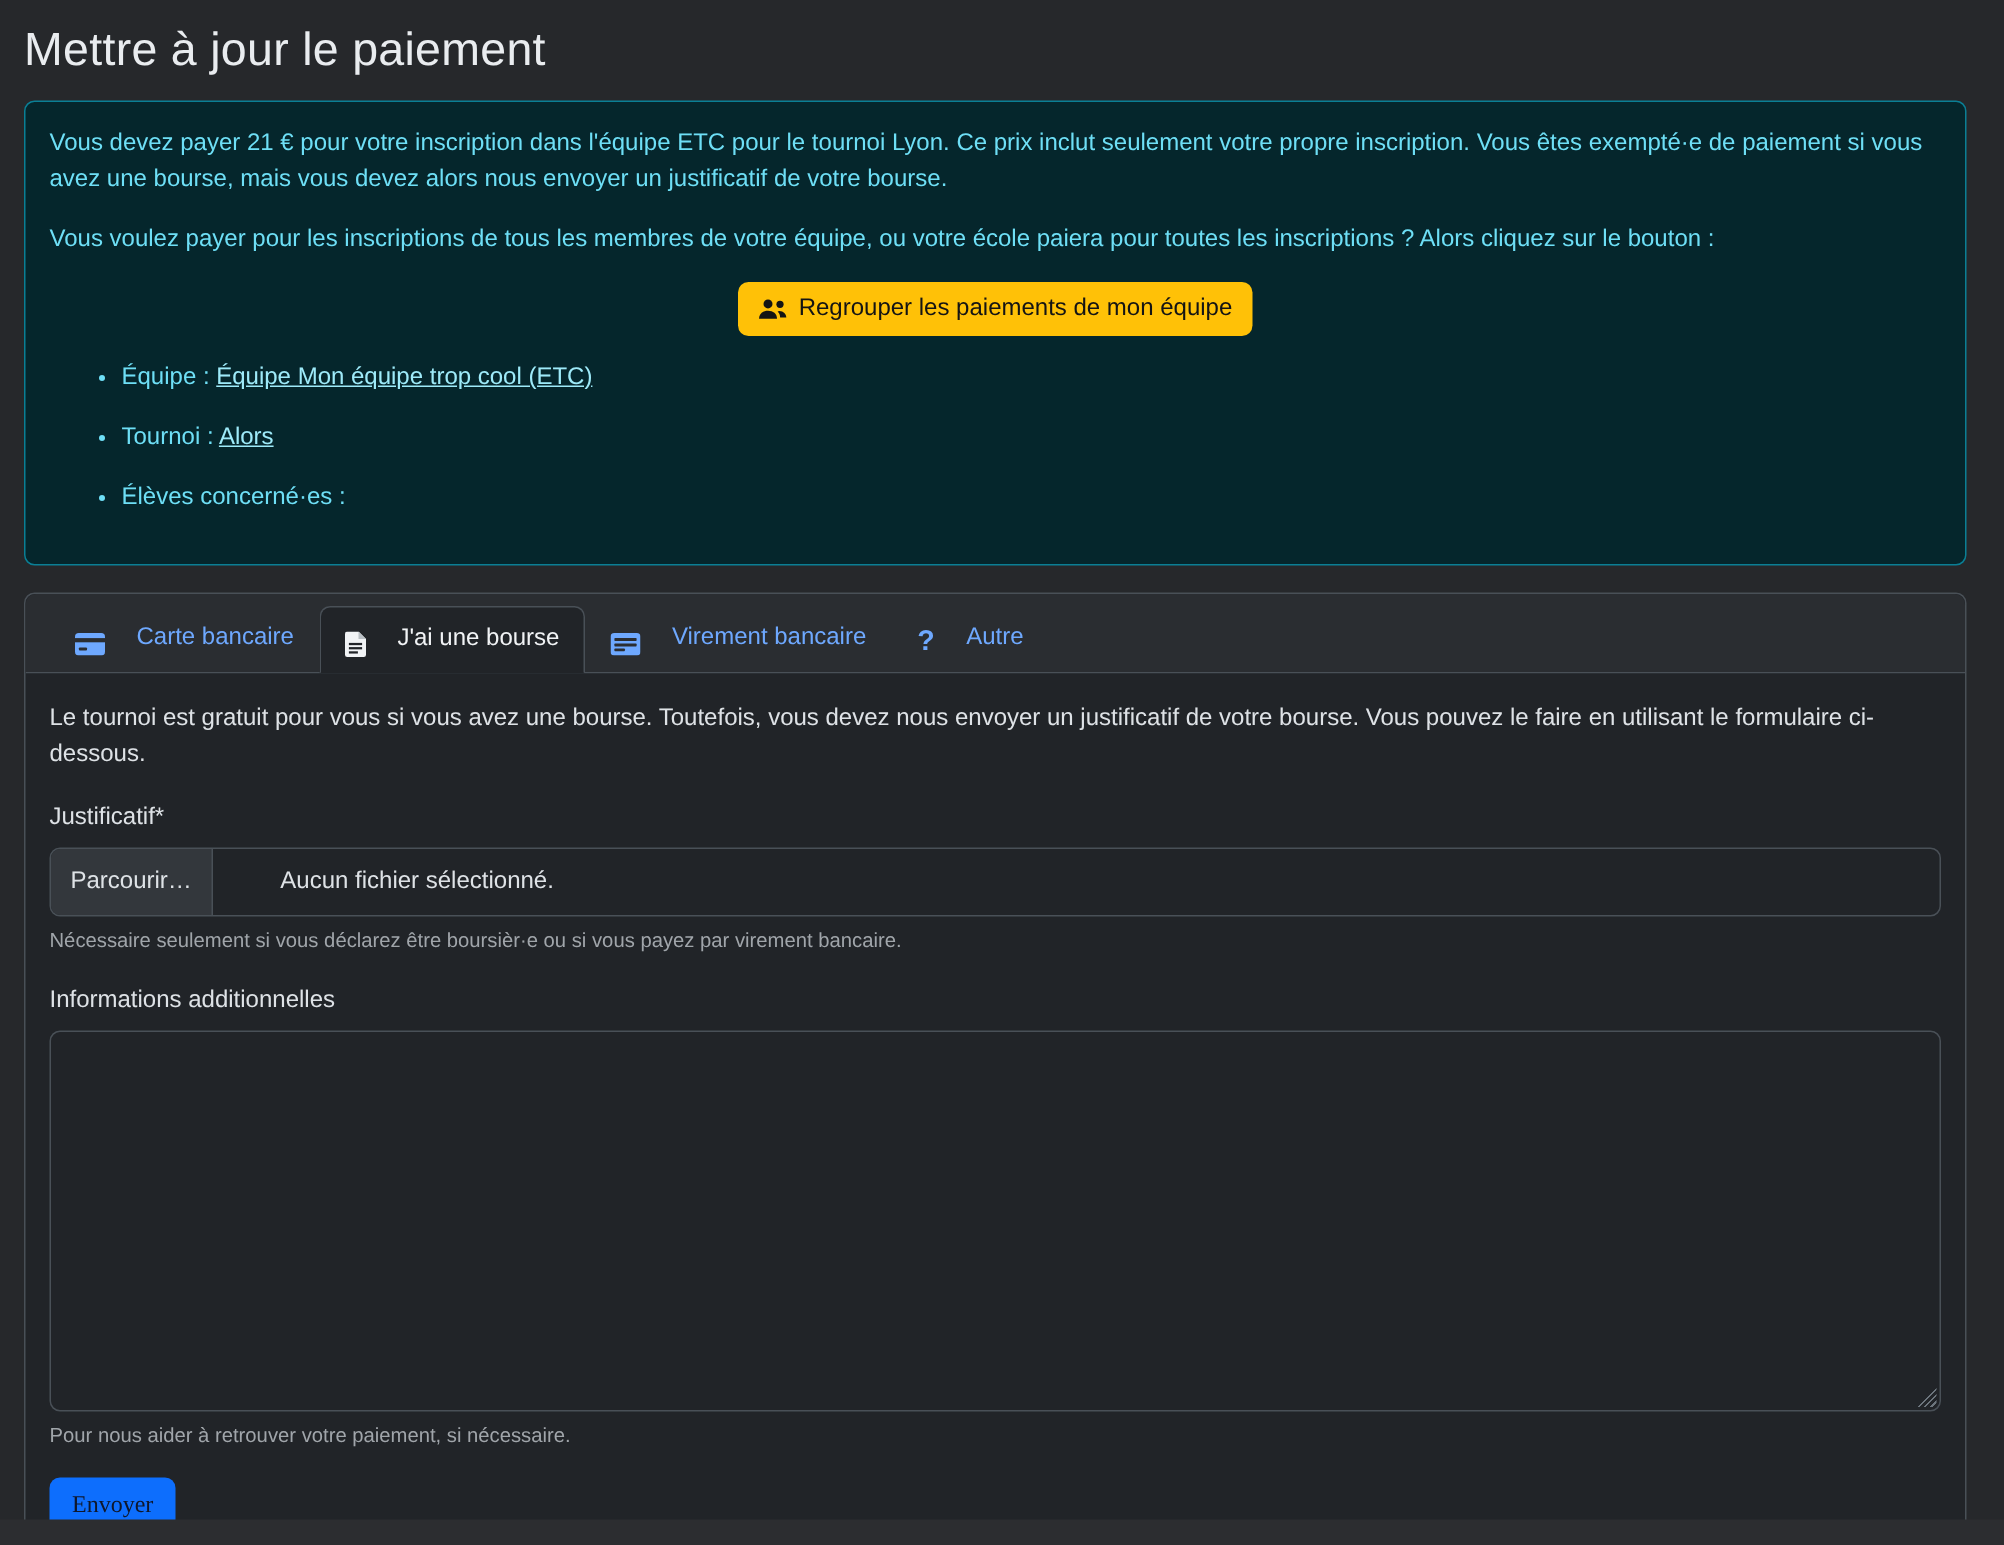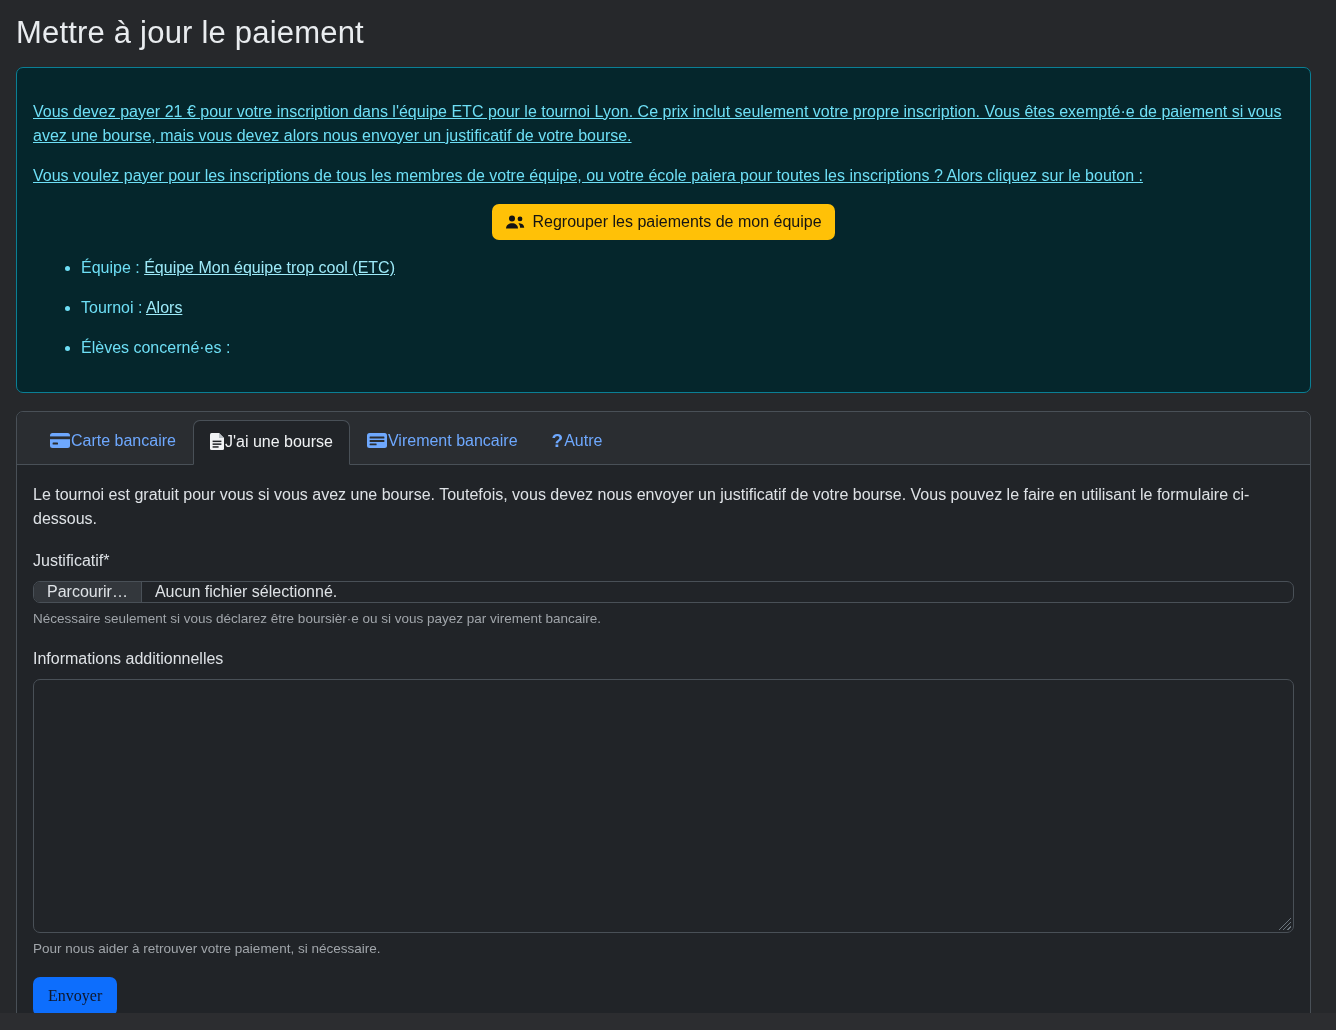--- a/index.html
+++ b/index.html
@@ -34,21 +34,21 @@
   }
   
   .alert{
     background:var(--alert-bg);
     border:1px solid var(--alert-border);
     border-radius:7px;
     color:var(--alert-text);
     padding:16px;
     margin-bottom:18px;
   }
-  .alert p{margin:16px 0 16px 0;text-decoration:underline;}
+  .alert p{margin:0 0 16px 0;}
   .alert .btn-row{text-align:center;margin:16px 0 16px 0;}
   .btn{
     display:inline-flex;align-items:center;gap:7px;
     border:none;border-radius:7px;
     font-size:16px;font-family:inherit;
     padding:7px 13px;cursor:pointer;line-height:1.4;
   }
   .btn-warning{background:var(--warning);color:#141414;text-align:center;}
   .btn-primary{background:var(--primary);color:#0f172a;font-family:Liberation Serif, serif;}
   .alert ul{margin:0 0 4px 0;padding-left:32px;}
@@ -62,21 +62,21 @@
     background:var(--card-bg);
   }
   .card-header{
     background:var(--header-bg);
     border-bottom:1px solid var(--border);
     border-radius:7px 7px 0 0;
     padding:7px 16px 0 16px;
   }
   .nav-tabs{display:flex;align-items:flex-end;}
   .tab{
-    display:inline-flex;align-items:center;gap:1px;
+    display:inline-flex;align-items:flex-end;gap:21px;
     padding:9px 16px 10px 16px;
     color:var(--link-blue);
     cursor:pointer;white-space:nowrap;
     border:1px solid transparent;
     border-radius:7px 7px 0 0;
     margin-bottom:0;
   }
   .tab.active{
     background:var(--card-bg);
     color:#f1f3f5;
@@ -87,22 +87,23 @@
   .tab .q{font-weight:800;font-size:19px;line-height:1;}
   .card-body{padding:16px;}
   .card-body .intro{margin:2px 0 18px 0;}
   .form-label{display:block;margin:0 0 8px 0;color:var(--text);}
   
   .file-input{
     display:flex;align-items:stretch;
     border:1px solid var(--border);
     border-radius:7px;
     background:var(--card-bg);
-    height:22px;overflow:hidden;
+    height:46px;overflow:hidden;
     cursor:pointer;
+    gap:32px;
   }
   .file-input .browse{
     background:#33373c;color:var(--text);
     padding:6px 13px;display:flex;align-items:center;
     border-right:1px solid var(--border);
   }
   .file-input .filename{
     padding:6px 13px;display:flex;align-items:center;color:var(--text);
   }
   .form-text{

